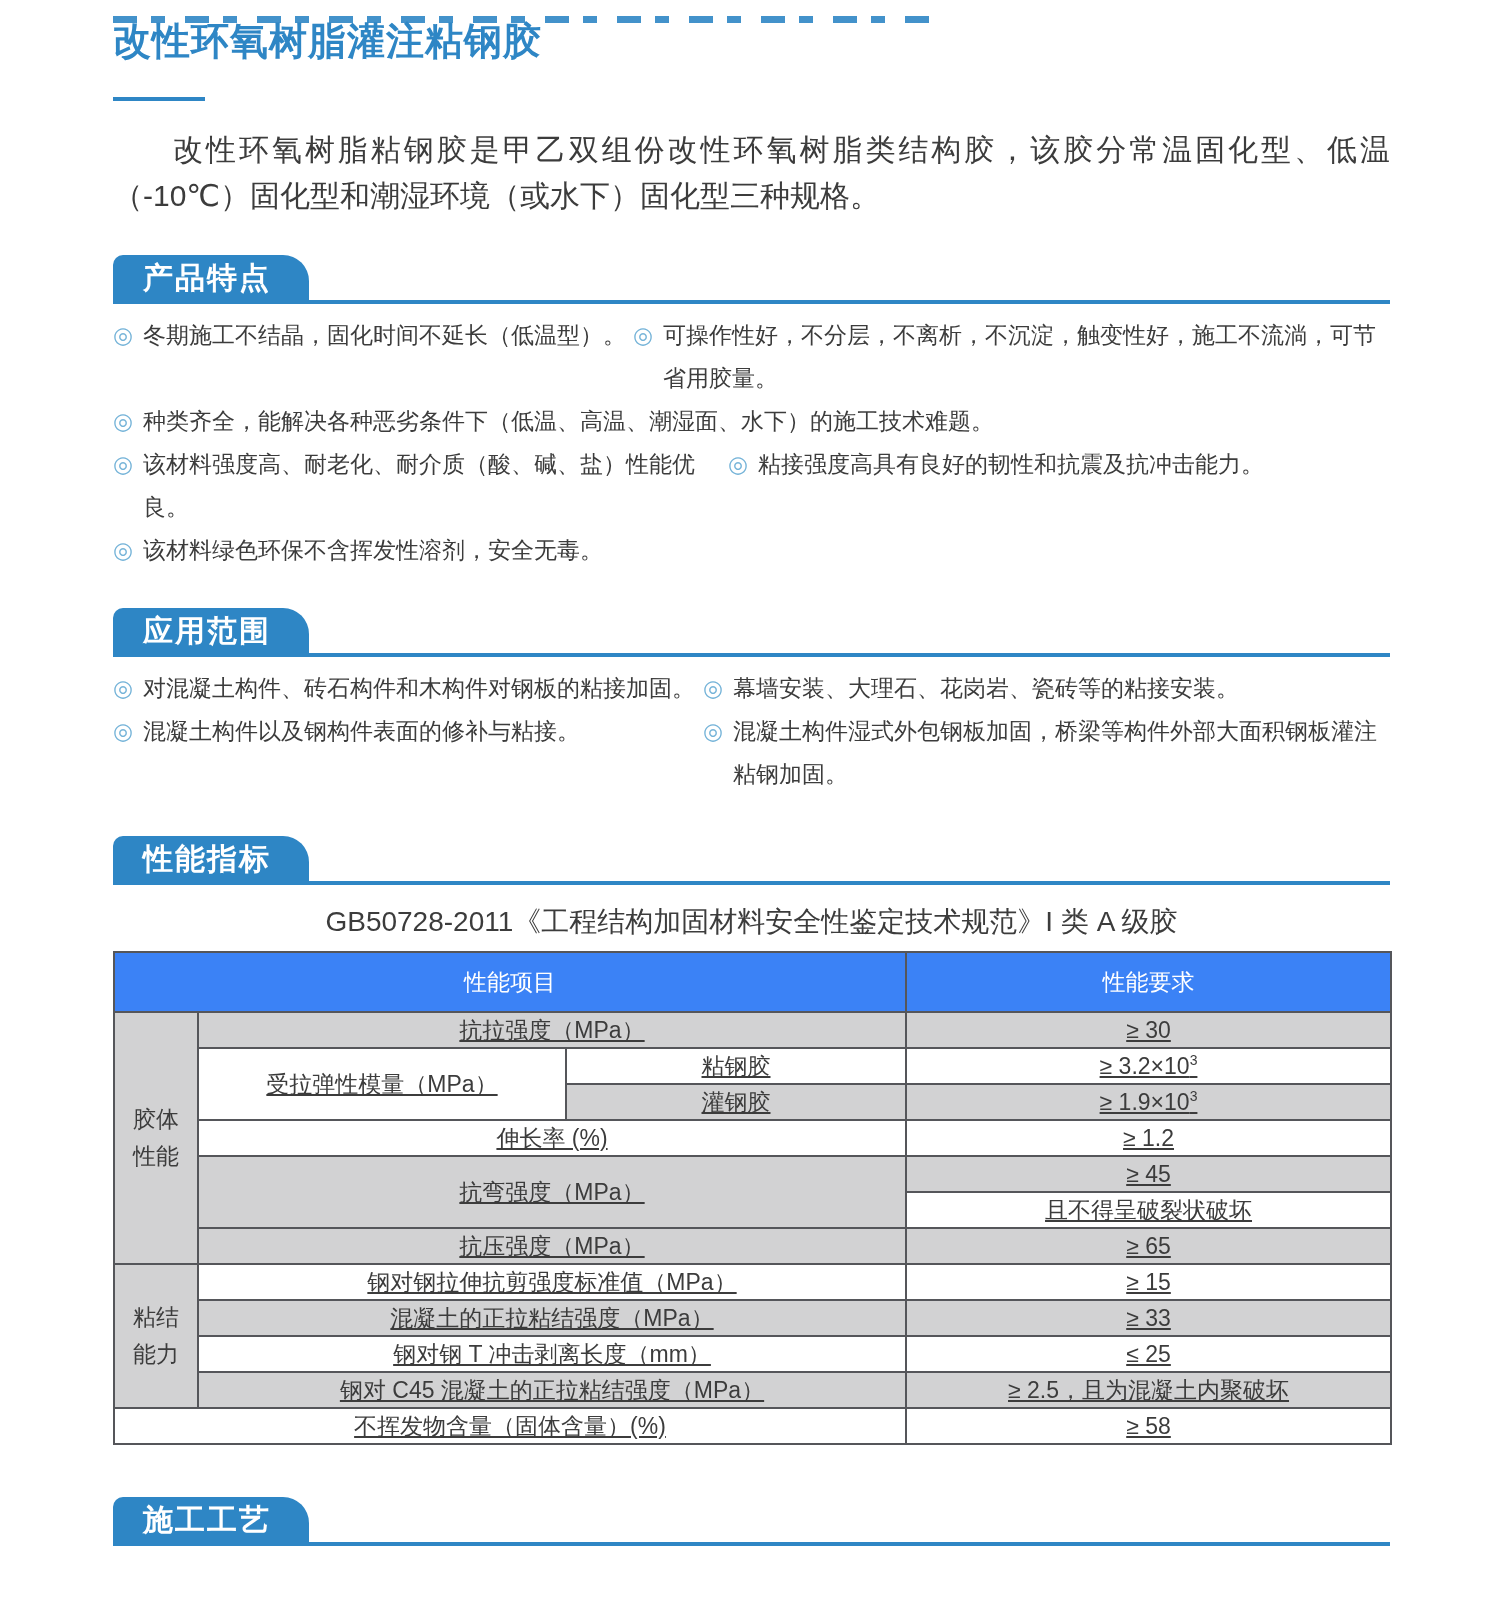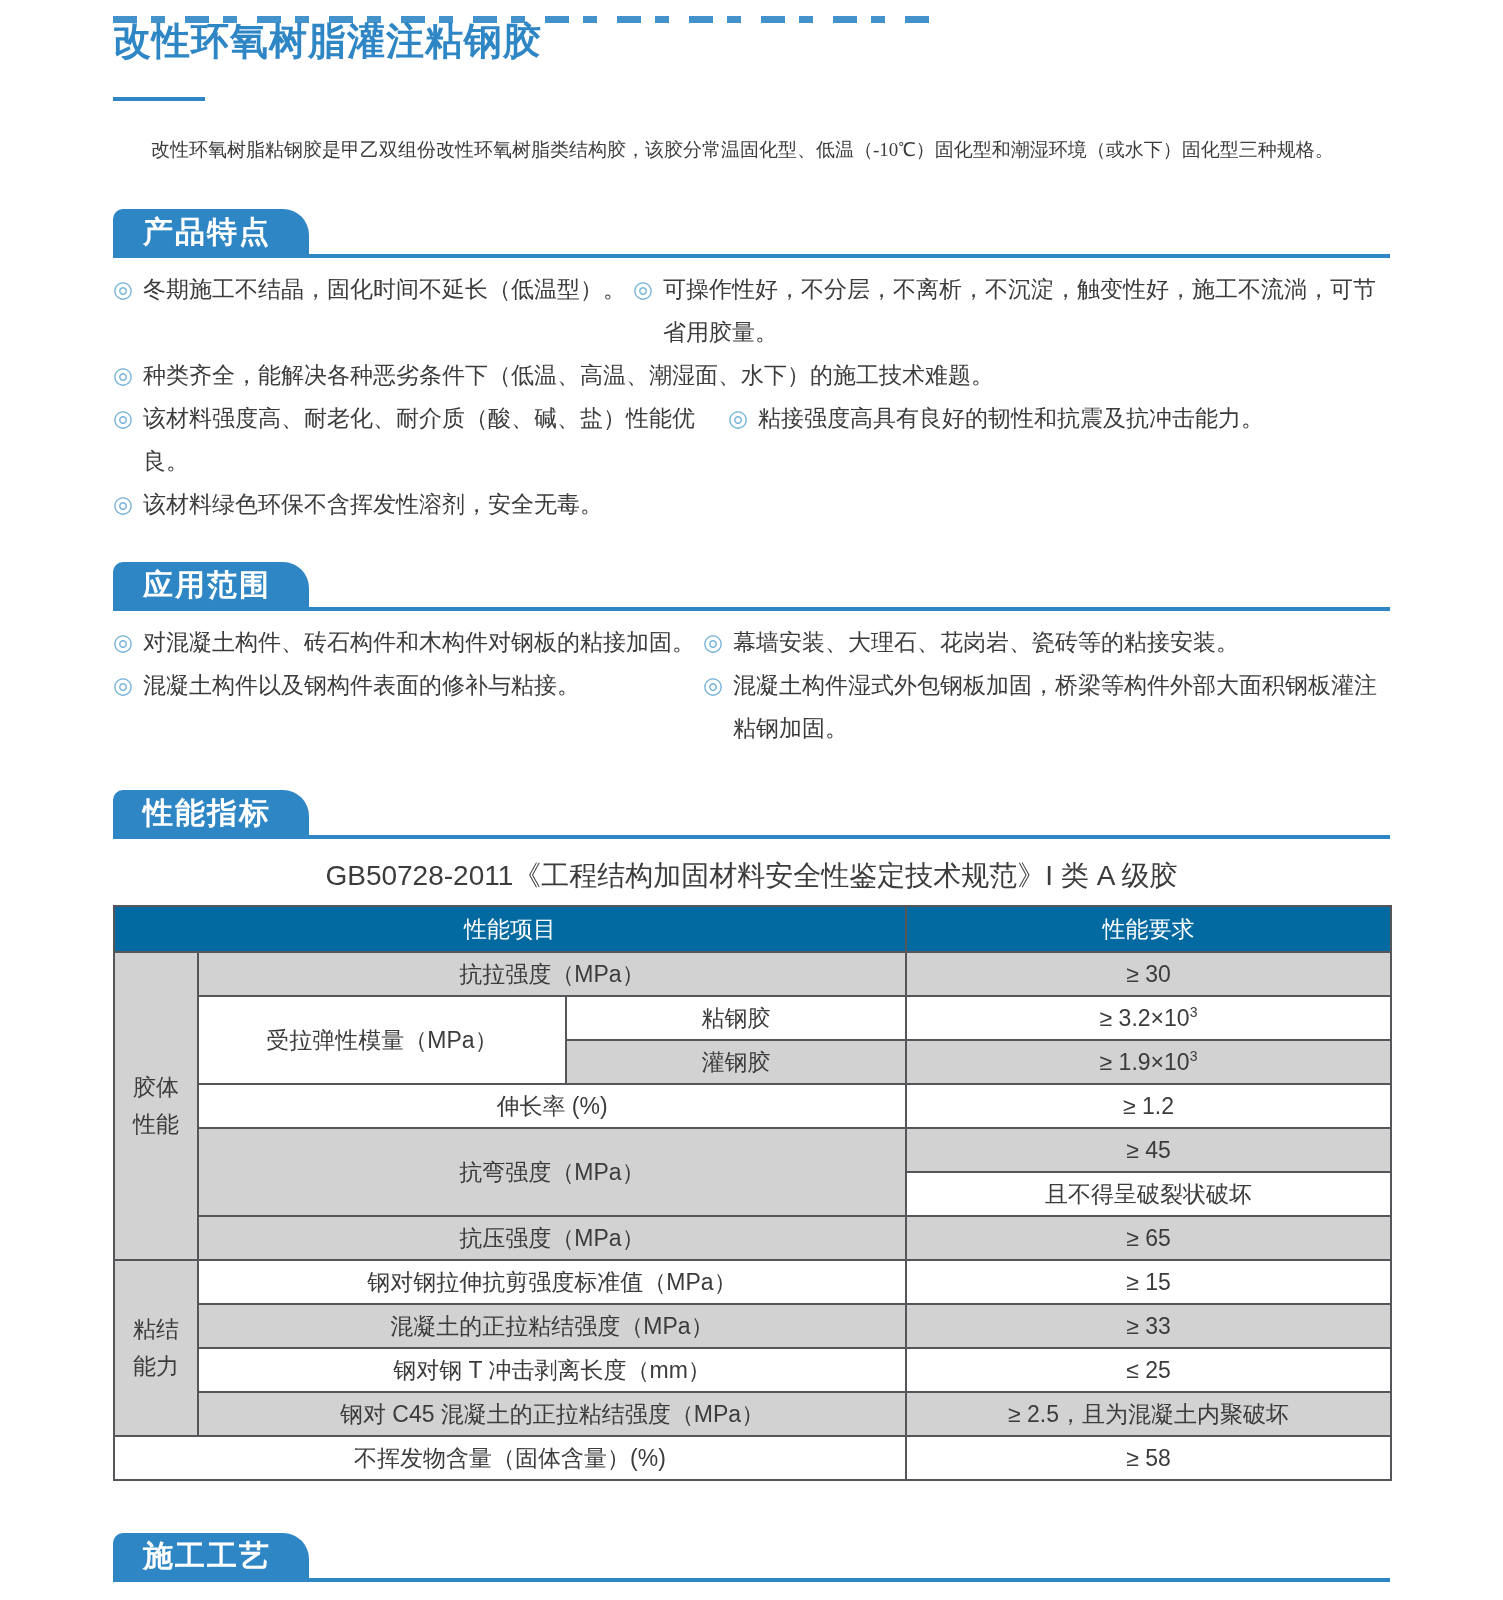--- a/index.html
+++ b/index.html
@@ -9,21 +9,21 @@
 
   
   .top-clip { position:absolute; top:0; left:113px; width:825px; height:7px;
     background:repeating-linear-gradient(90deg,#2E86C5 0 24px, transparent 24px 38px, #2E86C5 38px 52px, transparent 52px 72px);
     opacity:.9; }
 
   .doc-title { margin-top:16px; font-size:38px; font-weight:bold; color:#2E86C5; letter-spacing:1px; }
   .title-rule { margin-top:30px; width:92px; height:4px; background:#2E86C5; }
 
   .intro { margin-top:26px; }
-  .intro p { font-size:19px; line-height:46px; color:#3c3c3c; text-indent:2em; text-align:justify;font-family:Liberation Serif, serif; }
+  .intro p { font-size:30px; line-height:46px; color:#3c3c3c; text-indent:2em; text-align:justify; }
 
   .section { margin-top:0; }
   .section-header { border-bottom:4px solid #2E86C5; }
   .section-tab { display:inline-block; background:#2E86C5; color:#ffffff;
     font-size:30px; font-weight:bold; line-height:45px; height:45px;
     padding:0 38px 0 30px; border-radius:10px 26px 0 0; letter-spacing:2px; }
 
   .bullets { padding-top:10px; }
   .b-row { display:flex; align-items:flex-start; line-height:43px; font-size:23px; }
   .b-item { display:flex; }
@@ -36,22 +36,22 @@
   .gap-features { margin-top:36px; }
   .gap-apps { margin-top:36px; }
   .gap-perf { margin-top:40px; }
   .gap-process { margin-top:52px; }
 
   .tbl-caption { margin-top:18px; text-align:center; font-size:28px; color:#3c3c3c; }
 
   table.perf { margin-top:10px; width:1277px; border-collapse:collapse; table-layout:fixed; }
   table.perf th, table.perf td { border:2px solid #55565A; text-align:center;
     font-size:23px; font-weight:normal; color:#3c3c3c; padding:0; }
-  table.perf th { background:#0369a1; color:#ffffff; height:46px; }
-  table.perf td { height:44px; background:#ffffff; }
+  table.perf th { background:#3b82f6; color:#ffffff; height:60px; }
+  table.perf td { height:36px; background:#ffffff;text-decoration:underline; }
   td.gray { background:#D2D2D3 !important; }
   td.group { background:#D2D2D3 !important; line-height:1.6;margin-top:29px; }
   td.group .vtxt { display:inline-block; width:52px; word-break:break-all; }
 </style>
 </head>
 <body>
 
 <div class="page">
   <div class="top-clip"></div>
 

